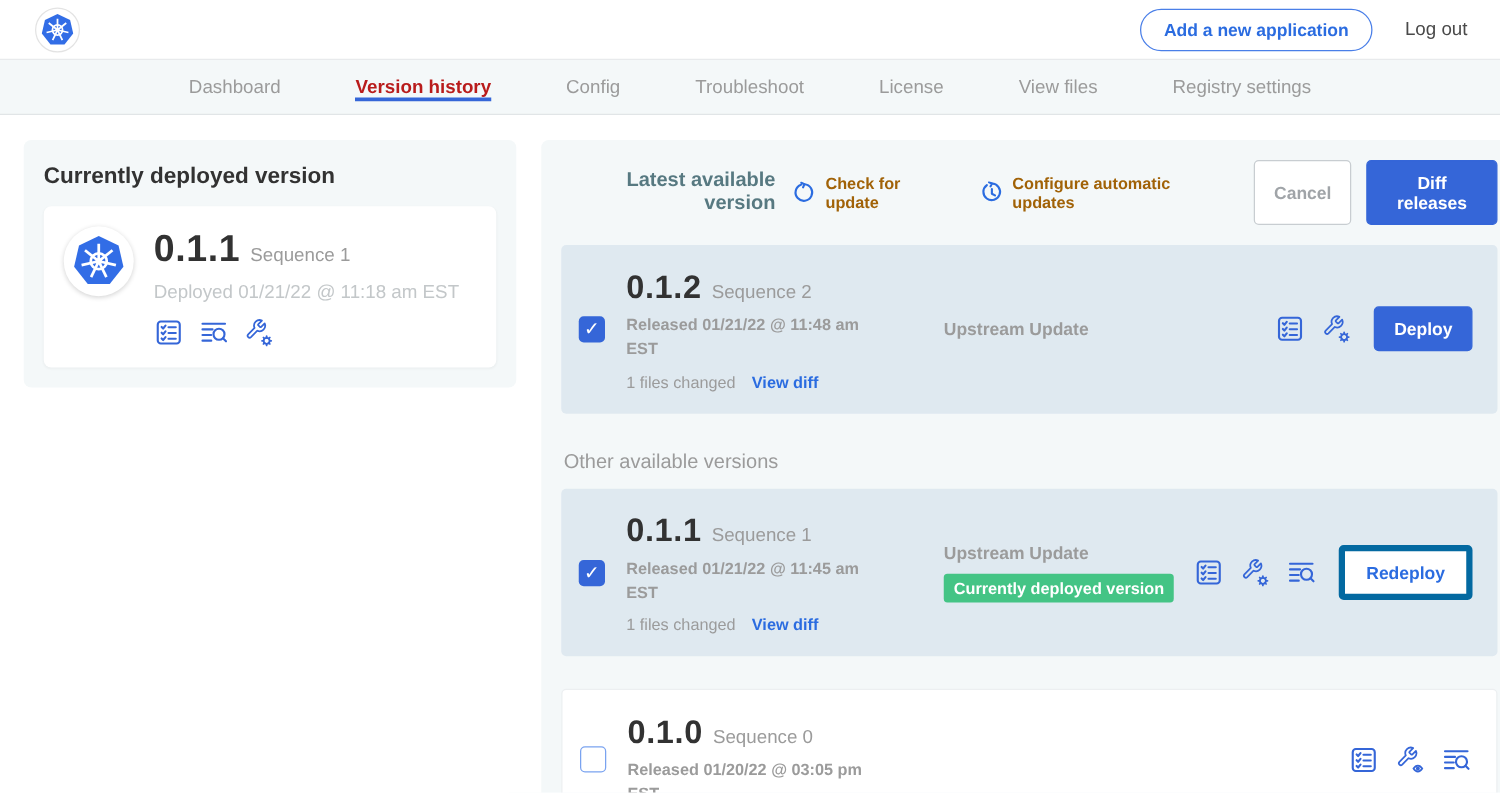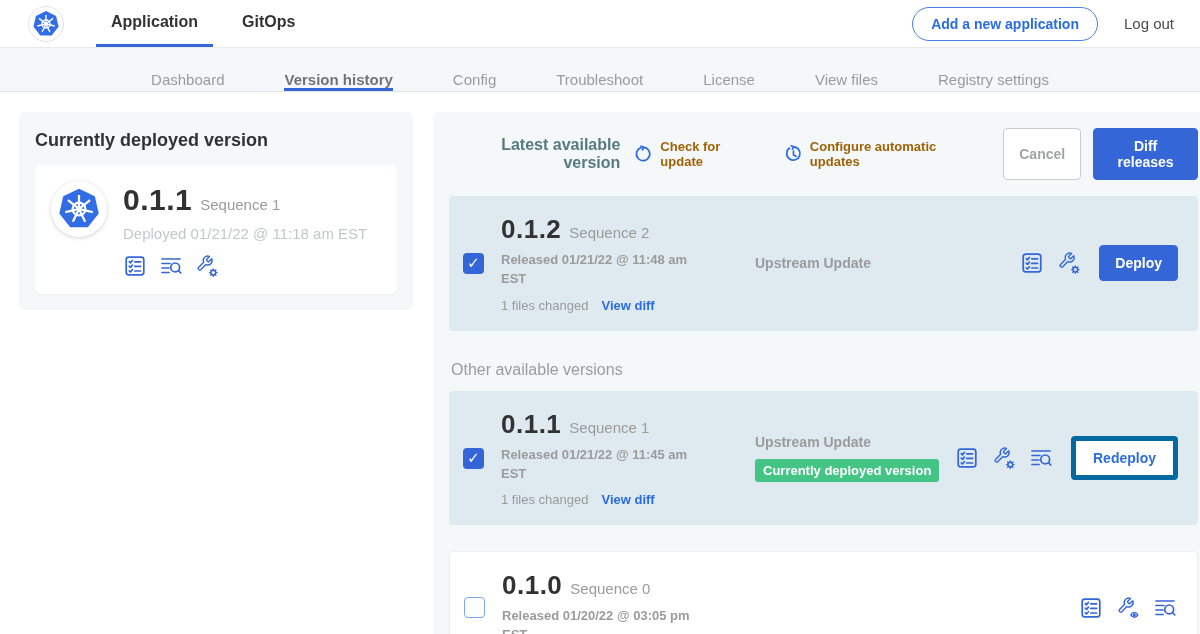--- a/index.html
+++ b/index.html
@@ -17,24 +17,24 @@
     font-weight:bold; color:#323232; cursor:pointer; border-bottom:3px solid transparent; }
   .topnav-tab.active { border-bottom-color:#3566d8; }
   .topnav-right { margin-left:auto; display:flex; align-items:center; margin-right:26px; gap:26px; }
   .pill-btn { border:1px solid #4a7fe8; color:#2b6ce0; background:#fff; border-radius:17px;
     font-size:14px; font-weight:bold; padding:8px 18px; cursor:pointer;
     font-family:inherit; }
   .logout { font-size:15px; color:#4a4a4a; cursor:pointer; }
 
   
   .subnav { height:44px; background:#f4f8f9; border-bottom:1px solid #e1e5e7;
-    display:flex; justify-content:center; align-items:flex-end; gap:60px; }
+    display:flex; justify-content:center; align-items:center; gap:60px; }
   .subnav-tab { display:flex; align-items:center; font-size:15px; color:#9b9b9b;
     cursor:pointer; border-bottom:3px solid transparent; padding-top:2px; }
-  .subnav-tab.active { color:#737373; font-weight:bold; border-bottom-color:#3566d8; }
+  .subnav-tab.active { color:#b91c1c; font-weight:bold; border-bottom-color:#3566d8; }
 
   
   .main { display:flex; align-items:flex-start; gap:20px; padding:20px 16px 0 19px; }
   .panel { background:#f4f8f9; border-radius:6px; }
 
   .left-panel { width:394px; padding:16px; flex:none; }
   .left-panel h2 { font-size:18px; font-weight:bold; color:#323232; margin:2px 0 14px 0; }
   .deployed-card { background:#fff; border-radius:6px; padding:16px;
     display:flex; gap:16px; box-shadow:0 1px 2px rgba(0,0,0,0.04); }
   .logo-badge { width:56px; height:56px; border-radius:50%; background:#fff;
@@ -167,24 +167,20 @@
 </svg>
 
 <div class="topnav">
   <div class="brand">
     <div class="brand-circle">
       <svg width="28" height="28">
           <use href="#i-k8s"></use>
         </svg>
     </div>
   </div>
-  <div class="topnav-tabs">
-    <div class="topnav-tab active">Application</div>
-    <div class="topnav-tab">GitOps</div>
-  </div>
   <div class="topnav-right">
     <button class="pill-btn">Add a new application</button>
     <span class="logout">Log out</span>
   </div>
 </div>
 
 <div class="subnav">
   <div class="subnav-tab">Dashboard</div>
   <div class="subnav-tab active">Version history</div>
   <div class="subnav-tab">Config</div>

